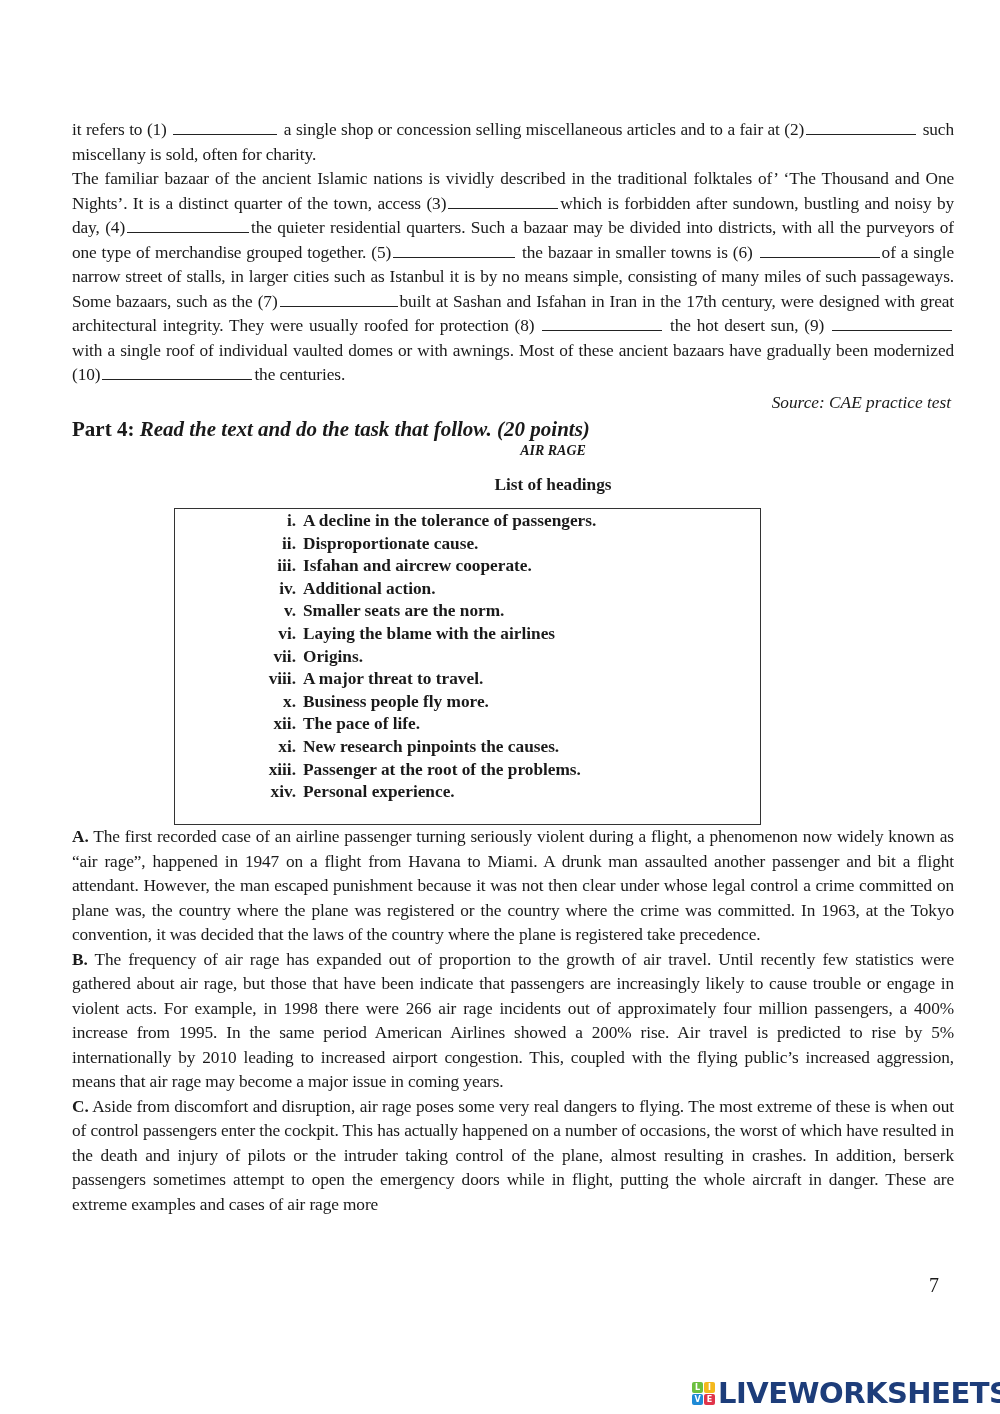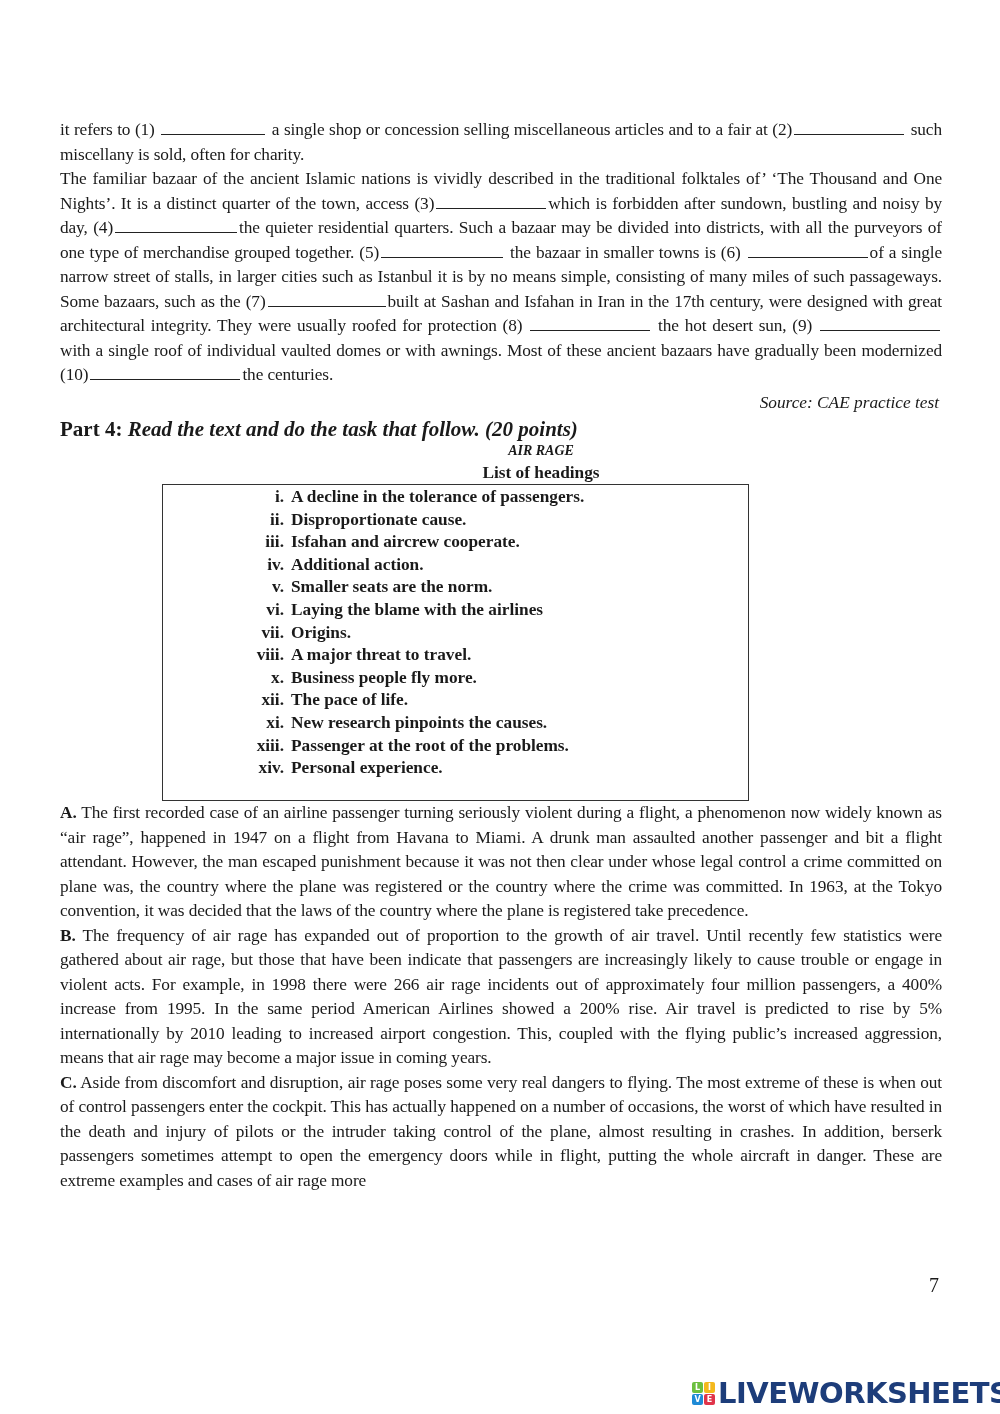--- a/index.html
+++ b/index.html
@@ -1,35 +1,35 @@
 <!DOCTYPE html>
 <html><head>
   <meta charset="utf-8">
   <style>
     html, body { margin: 0; padding: 0; background: #ffffff; }
     body {
       width: 1000px; height: 1414px; position: relative; overflow: hidden;
       font-family: "Liberation Serif", "DejaVu Serif", serif;
       color: #1a1a1a;
     }
-    .page { position: absolute; left: 60px; top: 118px; width: 882px; }
+    .page { position: absolute; left: 72px; top: 118px; width: 882px; }
     .para {
       font-size: 17.3px; line-height: 24.5px; text-align: justify;
       margin: 0; letter-spacing: -0.1px;
     }
     .blank { display: inline-block; border-bottom: 1px solid #222; height: 14px; vertical-align: baseline; margin: 0 2px; }
     .b1 { width: 104px; } .b2 { width: 110px; } .b3 { width: 110px; }
     .b4 { width: 122px; } .b5 { width: 122px; } .b6 { width: 120px; }
     .b7 { width: 118px; } .b8 { width: 120px; } .b9 { width: 120px; } .b10 { width: 150px; }
     .source { text-align: right; font-style: italic; font-size: 17.3px; line-height: 24.5px; margin: 3px; }
     .part-title { font-size: 21px; line-height: 22px; margin: 0; }
     .part-title .lbl { font-weight: bold; }
     .part-title .instr { font-weight: bold; font-style: italic; }
     .center-title { text-align: center; font-weight: bold; font-style: italic; font-size: 14px; line-height: 22px; margin: 0; padding-left: 80px; }
-    .list-heading { text-align: center; font-weight: bold; font-size: 17.3px; line-height: 22px; margin: 0; padding-left: 80px; }
+    .list-heading { text-align: center; font-weight: bold; font-size: 17.3px; line-height: 22px; margin: 12px; padding-left: 80px; }
     .headings-box {
       position: relative; margin-left: 102px; width: 587px; height: 317px;
       border: 1px solid #333; box-sizing: border-box; padding-top: 1px;
     }
     .heading-row { display: flex; font-weight: bold; font-size: 17.3px; line-height: 22.6px; }
     .heading-num { width: 128px; text-align: right; padding-right: 7px; box-sizing: border-box; }
     .heading-text { flex: 1; }
     .para-label { font-weight: bold; }
     .page-number { position: absolute; left: 929px; top: 1274px; font-size: 20px; }
     .logo { position: absolute; left: 692px; top: 1378px; display: flex; align-items: center; }

